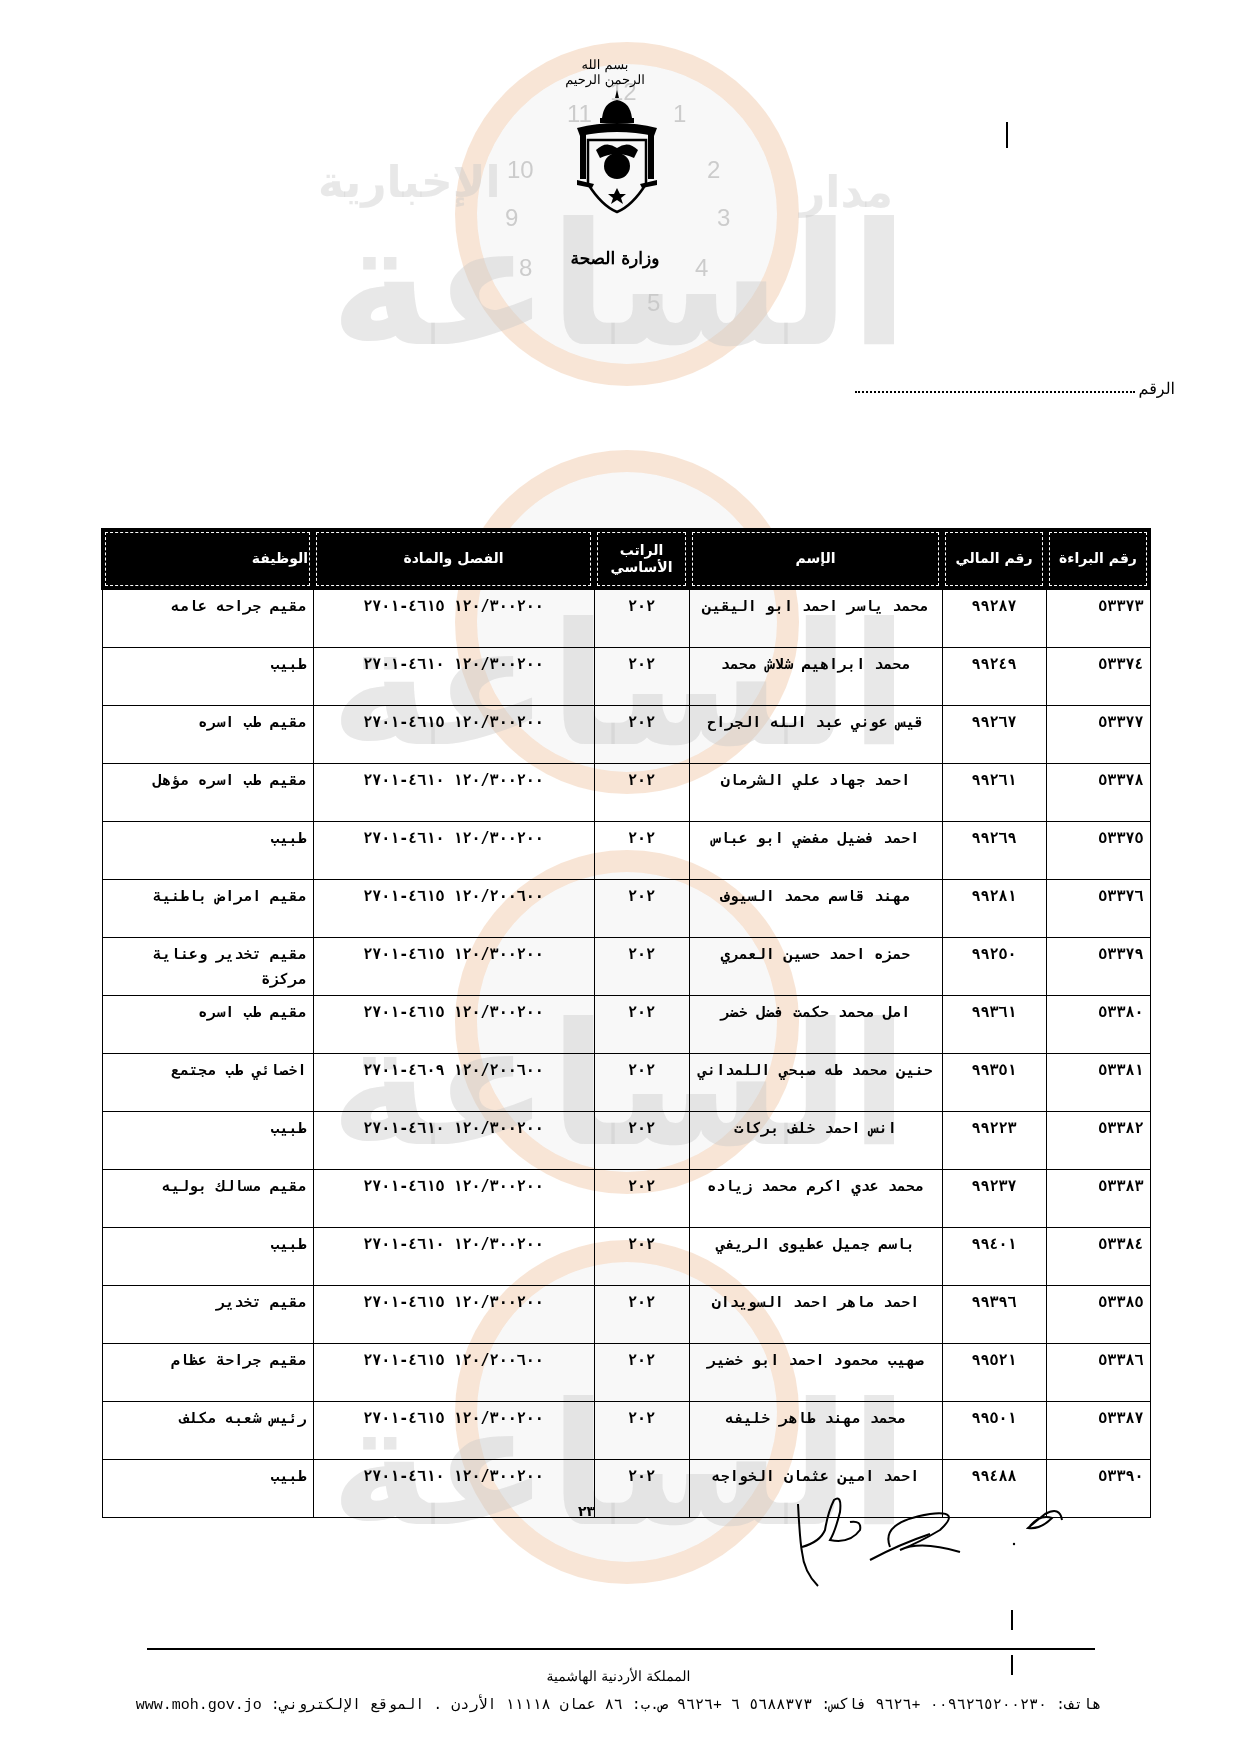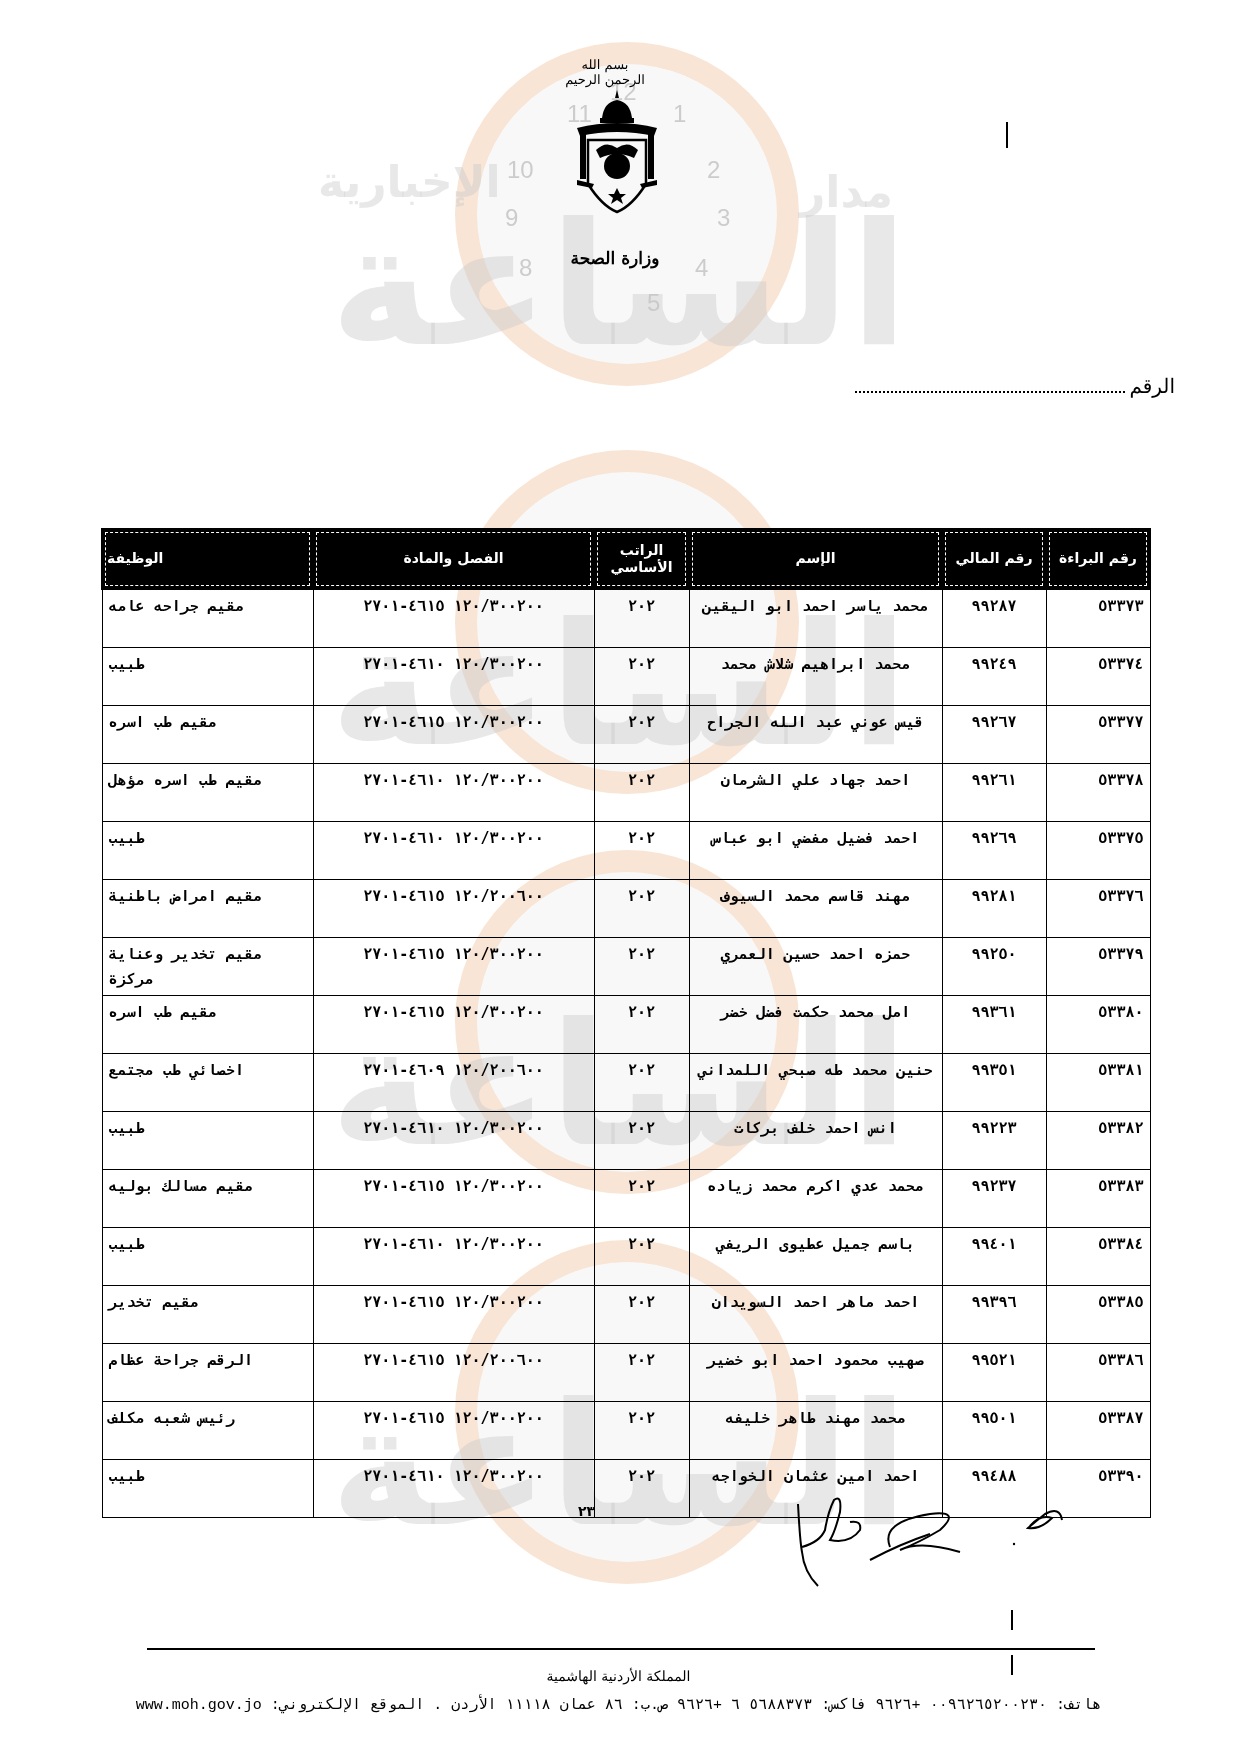--- a/index.html
+++ b/index.html
@@ -8,32 +8,32 @@
   .wm-clock{border-radius:50%;border:22px solid rgba(245,160,90,0.22);background:rgba(235,235,235,0.35);}
   .wm-clock .num{position:absolute;color:rgba(150,150,150,0.45);font-family:"Liberation Sans",sans-serif;font-size:24px;}
   .wm-text{color:rgba(200,200,200,0.42);font-family:"DejaVu Sans",sans-serif;font-weight:bold;direction:rtl;white-space:nowrap;}
   .wm-big{font-size:170px;line-height:1;}
   .wm-small{font-size:44px;line-height:1;}
   .basmala{position:absolute;left:565px;top:57px;width:80px;height:16px;font-family:"DejaVu Serif",serif;font-size:13px;text-align:center;direction:rtl;}
   .emblem{position:absolute;left:572px;top:88px;width:90px;height:128px;}
   .ministry{position:absolute;left:560px;top:248px;width:110px;text-align:center;font-family:"DejaVu Serif",serif;font-size:17px;font-weight:bold;direction:rtl;}
   .tick{position:absolute;background:#000;width:2px;}
   .ref-block{position:absolute;right:62px;top:360px;width:320px;direction:rtl;}
-  .ref-row{display:flex;align-items:flex-end;height:38px;font-family:"Liberation Sans",sans-serif;font-size:20px;text-align:center;}
+  .ref-row{display:flex;align-items:flex-end;height:38px;font-family:"Liberation Sans",sans-serif;font-size:16px;text-align:center;}
   .ref-label{white-space:nowrap;padding-left:4px;}
   .ref-dots{flex:1;border-bottom:2px dotted #000;height:0;margin-bottom:5px;}
   table.grid{position:absolute;left:101px;top:528px;width:1050px;border-collapse:collapse;direction:rtl;table-layout:fixed;}
   table.grid th{background:#000;color:#fff;font-family:"DejaVu Sans",sans-serif;font-weight:bold;font-size:14px;height:54px;border:2px solid #000;outline:1px dashed #fff;outline-offset:-4px;padding:2px 4px;line-height:1.25;vertical-align:middle;}
   table.grid td{border:1.5px solid #000;height:53px;vertical-align:top;padding:4px 6px 0 6px;font-family:"DejaVu Sans Mono",monospace;font-weight:bold;font-size:15px;line-height:25px;}
   .c-no{width:94px;}
   .c-fin{width:94px;text-align:center;}
   .c-name{width:243px;text-align:center;letter-spacing:1px;}
   .c-sal{width:85px;text-align:center;}
   .c-sec{width:271px;text-align:center;direction:ltr;}
-  .c-job{text-align:left;letter-spacing:1px;}
+  .c-job{text-align:right;letter-spacing:1px;}
   .page-no{position:absolute;left:578px;top:1503px;font-family:"DejaVu Sans",sans-serif;font-weight:bold;font-size:14px;}
   .signature{position:absolute;left:790px;top:1492px;width:300px;height:100px;}
   .footer-line{position:absolute;left:147px;top:1648px;width:948px;height:2px;background:#000;}
   .footer-title{position:absolute;left:0;width:1237px;top:1668px;text-align:center;font-family:"DejaVu Serif",serif;font-size:14px;direction:rtl;}
   .footer-contact{position:absolute;left:0;width:1237px;top:1695px;text-align:center;font-family:Liberation Mono, monospace;font-size:15px;direction:rtl;}
 </style>
 </head>
 <body>
 
 <div class="wm wm-clock" style="left:455px;top:42px;width:300px;height:300px;">
@@ -199,21 +199,21 @@
         <td class="c-sal">٢٠٢</td>
         <td class="c-sec">١٢٠/٣٠٠٢٠٠ ٤٦١٥-٢٧٠١</td>
         <td class="c-job">مقيم تخدير</td>
       </tr>
       <tr>
         <td class="c-no">٥٣٣٨٦</td>
         <td class="c-fin">٩٩٥٢١</td>
         <td class="c-name">صهيب محمود احمد ابو خضير</td>
         <td class="c-sal">٢٠٢</td>
         <td class="c-sec">١٢٠/٢٠٠٦٠٠ ٤٦١٥-٢٧٠١</td>
-        <td class="c-job">الرقم جراحة عظام</td>
+        <td class="c-job">مقيم جراحة عظام</td>
       </tr>
       <tr>
         <td class="c-no">٥٣٣٨٧</td>
         <td class="c-fin">٩٩٥٠١</td>
         <td class="c-name">محمد مهند طاهر خليفه</td>
         <td class="c-sal">٢٠٢</td>
         <td class="c-sec">١٢٠/٣٠٠٢٠٠ ٤٦١٥-٢٧٠١</td>
         <td class="c-job">رئيس شعبه مكلف</td>
       </tr>
       <tr>

